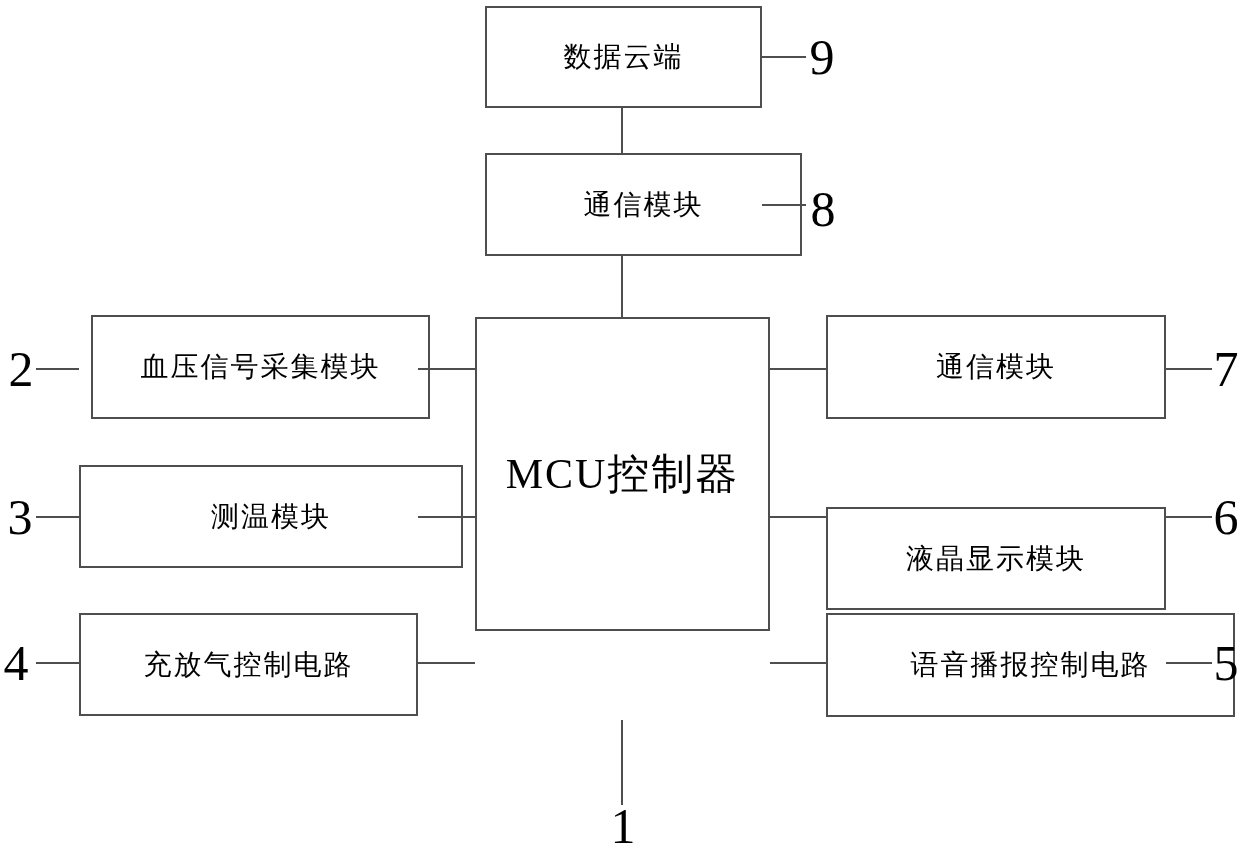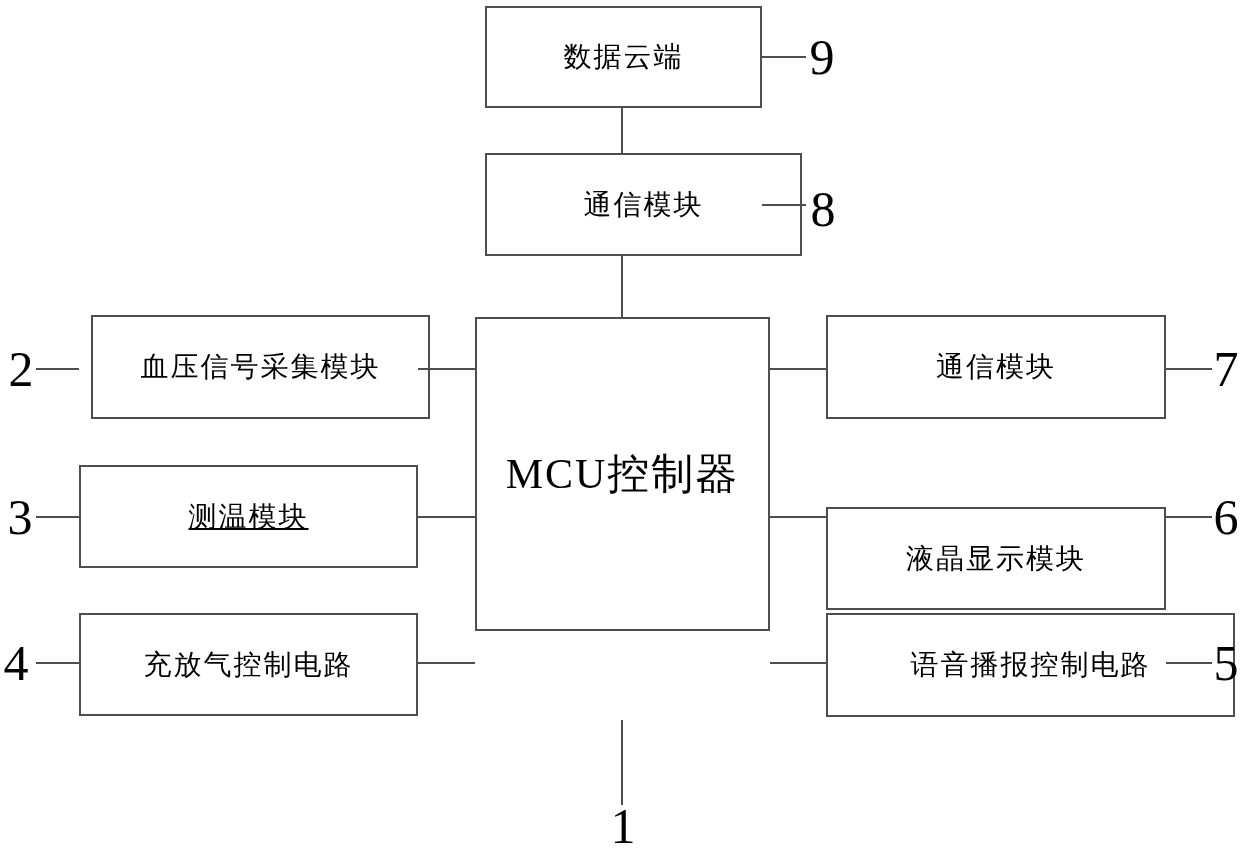--- a/index.html
+++ b/index.html
@@ -59,21 +59,21 @@
   </div>
 
   <div class="node mcu" style="left:475px; top:317px; width:295px; height:314px;">
     <span>MCU控制器</span>
   </div>
 
   <div class="node" style="left:79px; top:315px; width:339px; height:104px;margin-left:12px;">
     <span>血压信号采集模块</span>
   </div>
 
-  <div class="node" style="left:79px; top:465px; width:339px; height:103px;text-decoration:underline;">
+  <div class="node" style="left:79px; top:465px; width:384px; height:103px;">
     <span>测温模块</span>
   </div>
 
   <div class="node" style="left:79px; top:613px; width:339px; height:103px;align-items:center;">
     <span>充放气控制电路</span>
   </div>
 
   <div class="node" style="left:826px; top:315px; width:340px; height:104px;">
     <span>通信模块</span>
   </div>

